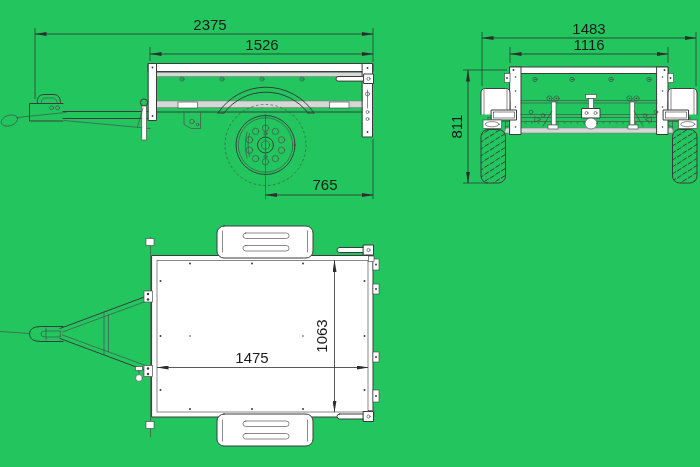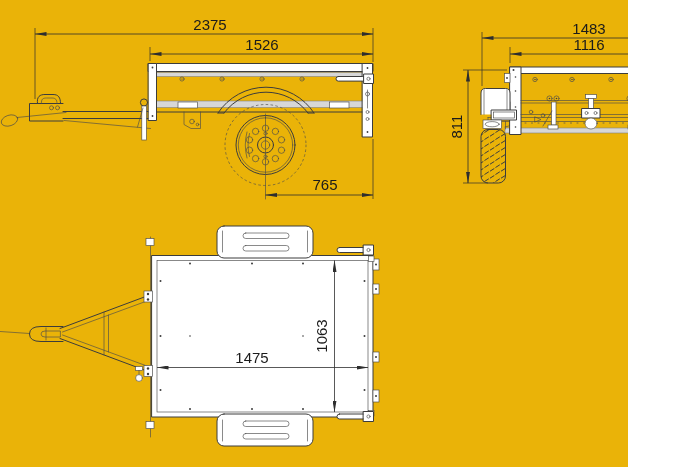--- a/index.html
+++ b/index.html
@@ -1,16 +1,16 @@
 <!DOCTYPE html>
 <html><head>
 <meta charset="utf-8">
 <style>
   html,body{margin:0;padding:0;background:#ffffff;}
-  .canvas{width:628px;height:467px;background:#eab308;position:relative;overflow:hidden;}
+  .canvas{width:700px;height:467px;background:#22c55e;position:relative;overflow:hidden;}
   svg{display:block;}
   .ln{stroke:#3c3c3c;fill:none;stroke-width:1;stroke-linecap:round;stroke-linejoin:round;}
   .thin{stroke:#4a4a4a;fill:none;stroke-width:0.65;stroke-linecap:round;}
   .fillw{fill:#ffffff;}
   .gray{fill:#d7d7d7;stroke:#818181;stroke-width:0.6;}
   .dot{fill:#3c3c3c;stroke:none;}
   .dim{stroke:#2e2e2e;fill:none;stroke-width:0.8;}
   .ext{stroke:#2e2e2e;fill:none;stroke-width:0.7;}
   .dimtxt{font-family:"Liberation Sans","DejaVu Sans",sans-serif;font-size:15px;fill:#1b1b1b;}
   .dash{stroke-dasharray:1.8,3.1;}

